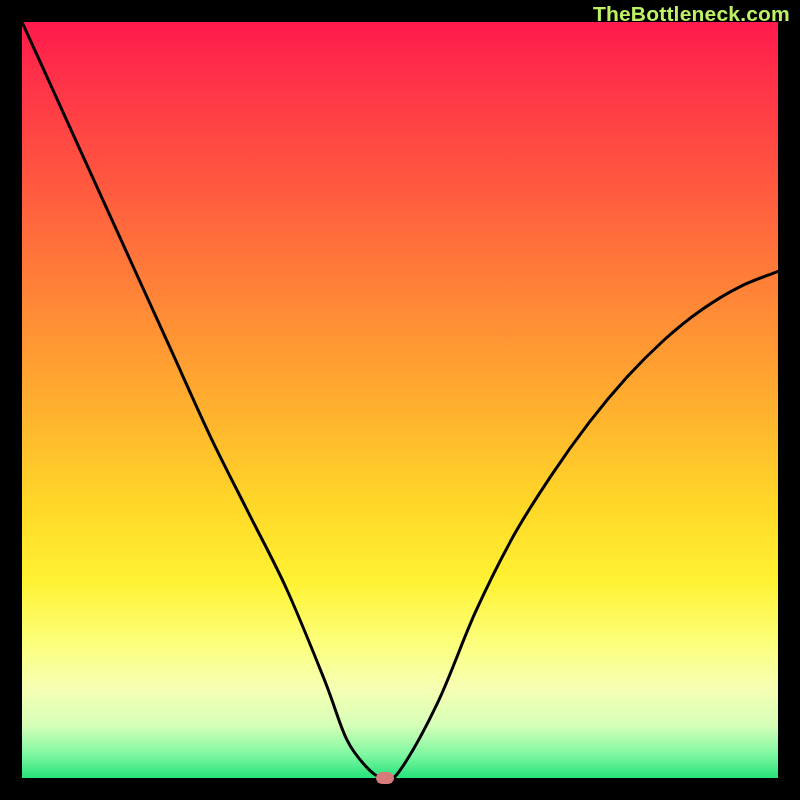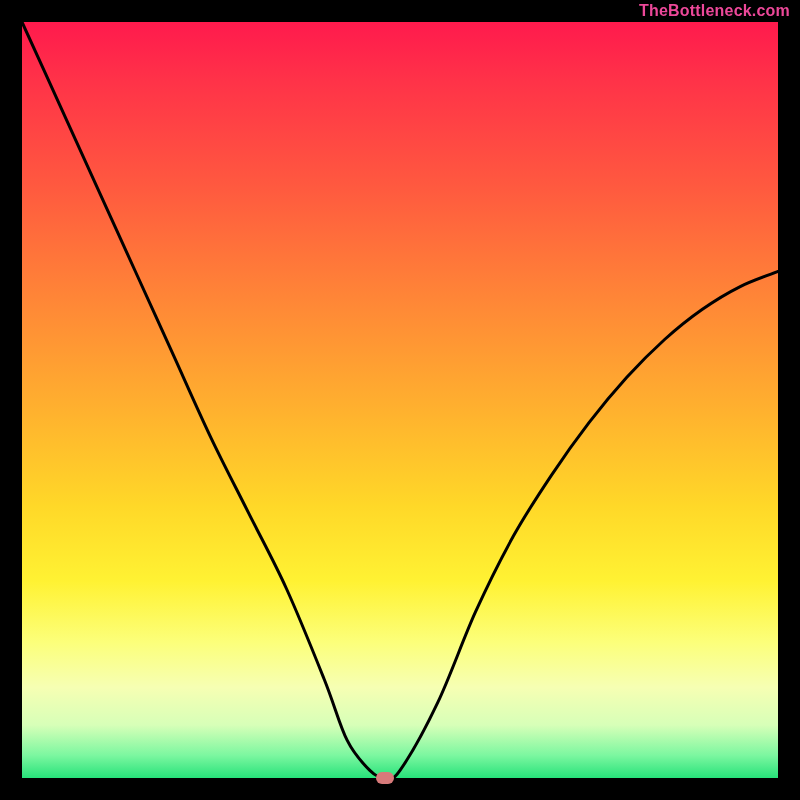--- a/index.html
+++ b/index.html
@@ -30,23 +30,23 @@
       #f6ffb3 88%,
       #d7ffb8 93%,
       #7cf7a0 97%,
       #27e27a 100%
     );
   }
   .watermark {
     position: absolute;
     top: 2px;
     right: 10px;
-    font-size: 16px;
+    font-size: 21px;
     font-weight: 600;
-    color: #ec4899;
+    color: #bef264;
     letter-spacing: 0.2px;
     user-select: none;
   }
   .marker {
     position: absolute;
     width: 18px;
     height: 12px;
     border-radius: 6px;
     background: #d77a7a;
     transform: translate(-50%, -50%);

